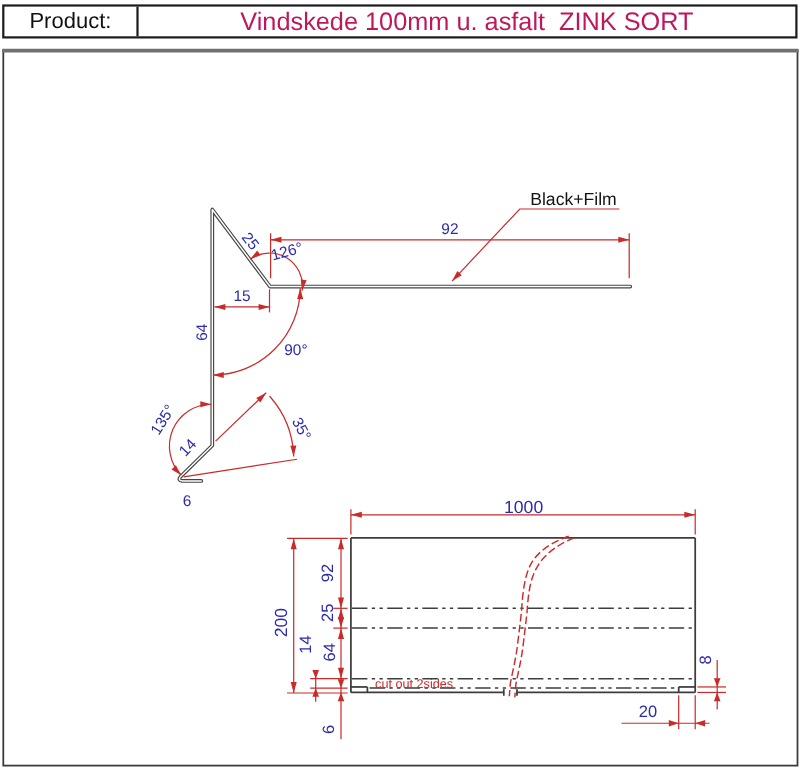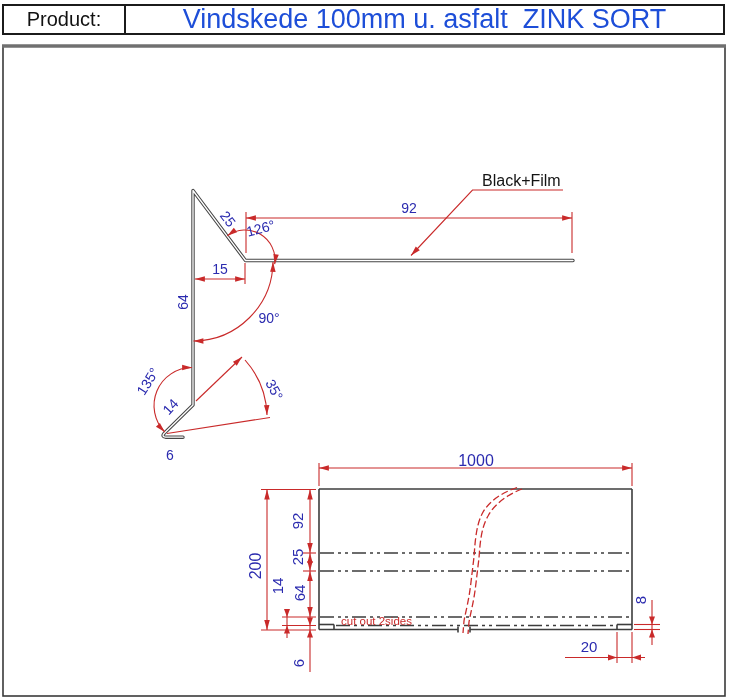--- a/index.html
+++ b/index.html
@@ -3,21 +3,21 @@
 <meta charset="utf-8">
 <style>
   html,body{margin:0;padding:0;background:#ffffff;}
   .page{position:relative;width:729px;height:700px;background:#ffffff;
         font-family:"Liberation Sans", sans-serif;overflow:hidden;}
   .title-block{position:absolute;left:2px;top:4px;width:723px;height:31px;
         border:2px solid #1b1b1b;display:flex;box-sizing:border-box;background:#fff;}
   .title-cell-label{width:120px;border-right:2px solid #1b1b1b;display:flex;
         align-items:center;justify-content:center;font-size:20px;color:#111;}
   .title-cell-name{flex:1;display:flex;align-items:center;justify-content:center;
-        font-size:27px;color:#1d4ed8;white-space:pre;}
+        font-size:23px;color:#be185d;white-space:pre;}
   svg text{font-family:"Liberation Sans", sans-serif;}
   .dimtxt{fill:#2b2baf;font-size:14px;}
   .dimtxt2{fill:#2b2baf;font-size:15px;}
   .dimtxt3{fill:#2b2baf;font-size:16px;}
   .notetxt{fill:#141414;font-size:16px;}
   .cuttxt{fill:#c92a2a;font-size:11.5px;}
 </style>
 </head>
 <body>
 

